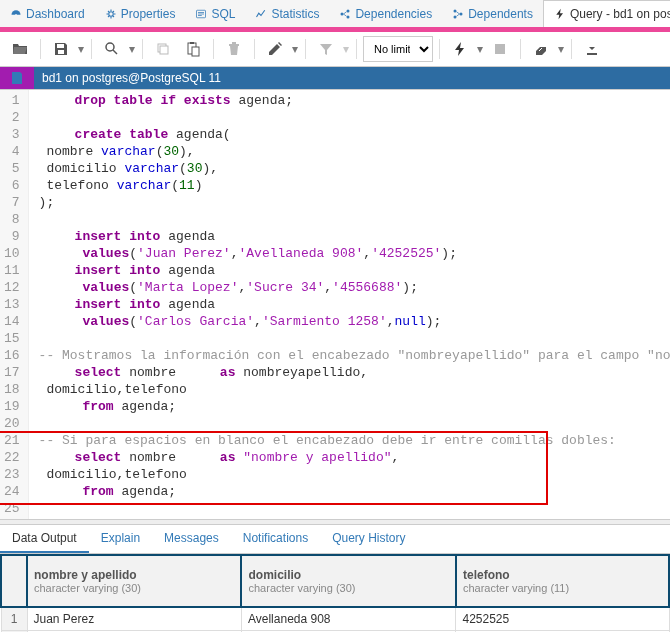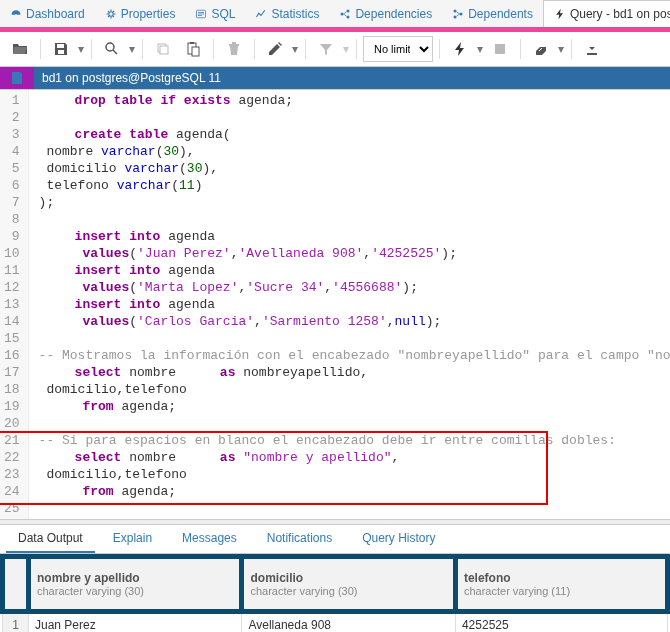--- a/index.html
+++ b/index.html
@@ -23,24 +23,24 @@
 .line { height: 17px; line-height: 17px; white-space: pre; }
 .kw { color: #8b008b; font-weight: bold; margin-left: 36px; }
 .kw2 { color: #0000cd; font-family: Liberation Mono, monospace; }
 .str { color: #a21caf; }
 .num { color: #006400; }
 .cmt { color: #999; }
 .fn { color: #0000cd; }
 .redbox { position: absolute; border: 2px solid #e00000; pointer-events: none; }
 .divider { height: 6px; background: #eee; border-top: 1px solid #ccc; border-bottom: 1px solid #ccc; cursor: row-resize; }
 .result-tabs { display: flex; border-bottom: 1px solid #ccc; }
-.result-tab { padding: 6px 12px; cursor: pointer; color: #337ab7; margin-left: 6px; }
+.result-tab { padding: 6px 12px; cursor: pointer; color: #337ab7; }
 .result-tab.active { border-bottom: 2px solid #337ab7; color: #333; }
 .grid { border-collapse: collapse; width: 100%; font-size: 12px; }
-.grid th { background: #f2f2f2; border: 5px solid #0c4a6e; padding: 12px 6px; text-align: left; font-weight: normal; }
+.grid th { background: #f2f2f2; border: 2px solid #0c4a6e; padding: 12px 6px; text-align: left; font-weight: normal; }
 .grid th .colname { font-weight: bold; color: #555; }
 .grid th .coltype { color: #888; font-size: 11px; }
 .grid td { border: 1px solid #ddd; padding: 4px 6px; }
 .grid .rownum { background: #f2f2f2; text-align: center; width: 26px; color: #666; }
 svg { display: block; }
 </style>
 </head>
 <body>
 
 <div class="tabs">

